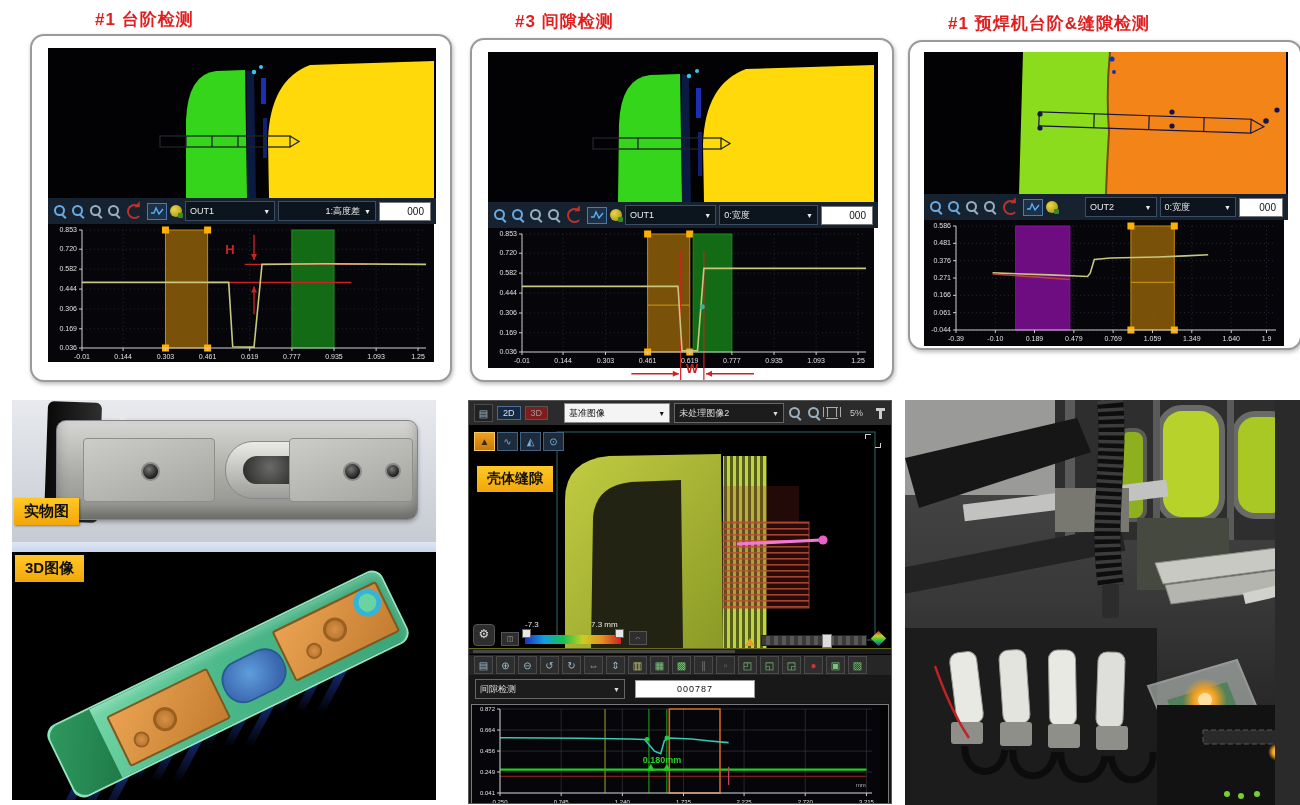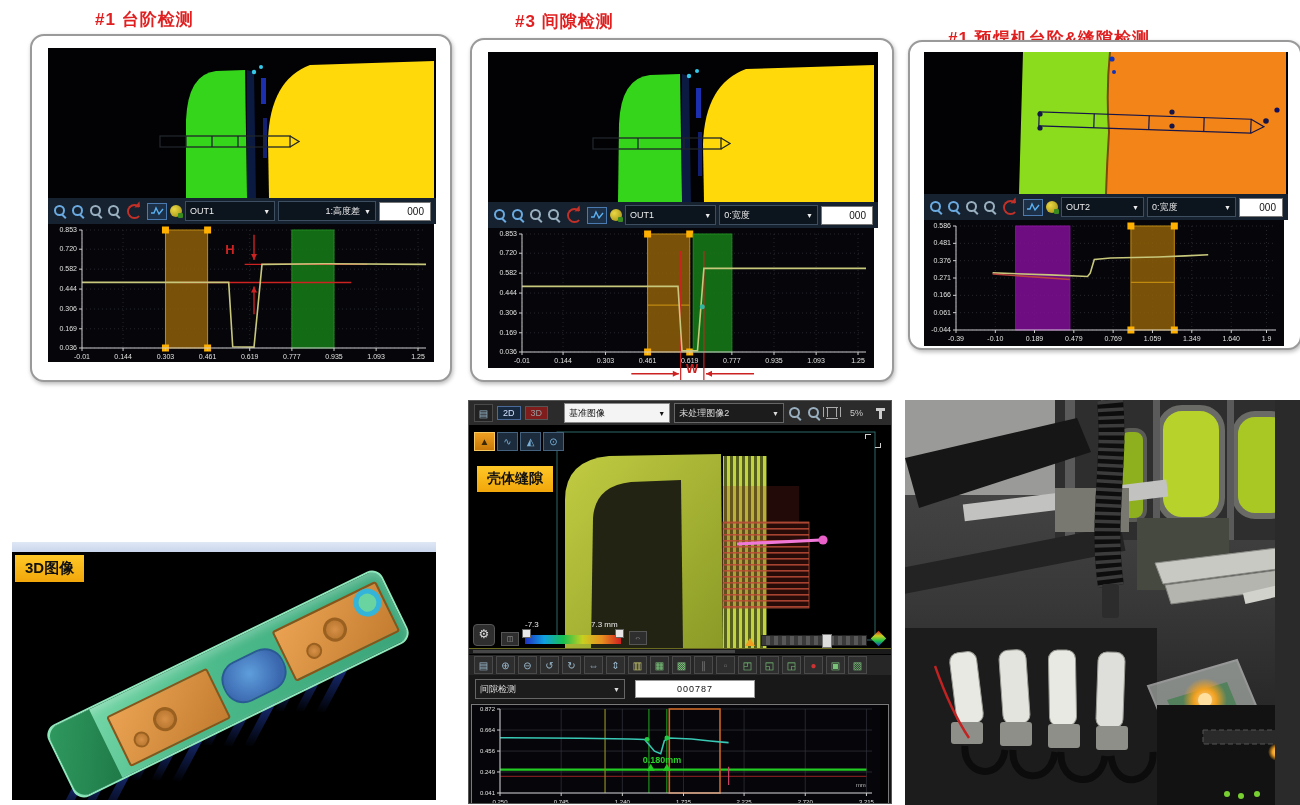--- a/index.html
+++ b/index.html
@@ -83,21 +83,21 @@
   .sw-graph{position:relative;margin:1px 2px 0 2px;border:1px solid #7a7a7a;background:#040404;height:103px;overflow:hidden;}
   .machine{position:absolute;overflow:hidden;background:#222;}
 </style>
 </head>
 <body>
 
 <div class="canvas">
 
   <div class="ptitle" style="left:95px;top:8px;">#1 台阶检测</div>
   <div class="ptitle" style="left:515px;top:10px;">#3 间隙检测</div>
-  <div class="ptitle" style="left:948px;top:27px;">#1 预焊机台阶&amp;缝隙检测</div>
+  <div class="ptitle" style="left:948px;top:12px;">#1 预焊机台阶&amp;缝隙检测</div>
 
   <div class="panel" style="left:30px;top:34px;width:418px;height:344px;">
     <div class="pinner">
       <div class="imgbox" style="height:150px;">
         <svg width="386" height="150" viewBox="0 0 386 150">
           <rect width="386" height="150" fill="#020204"></rect>
           <path d="M138,150 L138,72 Q140,26 168,23 L197,22 L199,150 Z" fill="#35d51c"></path>
           <path d="M199,22 L206,24 L208,150 L199,150 Z" fill="#0a1a40"></path>
           <path d="M221,150 L220,92 Q222,32 262,17 L386,13 L386,150 Z" fill="#ffd90a"></path>
           <rect x="213" y="30" width="5" height="26" fill="#1c2fb0"></rect>
@@ -348,21 +348,21 @@
         <span class="mag"></span>
         <span class="mag gray"></span>
         <span class="mag gray"></span>
         <span class="refresh"></span>
         <span class="waveicon">
             <svg width="14" height="10">
               <polyline points="1,7 4,7 6,2 9,8 13,3" fill="none" stroke="#5ab0f0" stroke-width="1.4"></polyline>
             </svg>
           </span>
         <span class="tagicon"></span>
-        <div class="dd" style="width:74px;">
+        <div class="dd" style="width:74px;margin-left:24px;">
             <span>OUT2</span>
           </div>
         <div class="dd" style="width:80px;">
             <span>0:宽度</span>
           </div>
         <div class="valbox" style="min-width:30px;">000</div>
       </div>
       <div class="chartbox"><svg width="360" height="126" viewBox="0 0 360 126">
             <rect x="0" y="0" width="360" height="126" fill="#06060a"></rect>
             <line x1="32" y1="6" x2="32" y2="110" stroke="#3b3b46" stroke-width="0.6" stroke-dasharray="1,3"></line>
@@ -421,20 +421,37 @@
             <line x1="267.79661016949154" y1="110" x2="267.79661016949154" y2="113" stroke="#cccccc" stroke-width="1"></line>
             <text x="267.79661016949154" y="121" fill="#e0e0e0" font-size="7" text-anchor="middle" font-family="Liberation Sans,sans-serif">1.349</text>
             <line x1="307.2542372881356" y1="110" x2="307.2542372881356" y2="113" stroke="#cccccc" stroke-width="1"></line>
             <text x="307.2542372881356" y="121" fill="#e0e0e0" font-size="7" text-anchor="middle" font-family="Liberation Sans,sans-serif">1.640</text>
             <line x1="342.5084745762712" y1="110" x2="342.5084745762712" y2="113" stroke="#cccccc" stroke-width="1"></line>
             <text x="342.5084745762712" y="121" fill="#e0e0e0" font-size="7" text-anchor="middle" font-family="Liberation Sans,sans-serif">1.9</text>
           </svg></div>
     </div>
   </div>
 
+  <div class="photo" style="left:12px;top:400px;width:424px;height:142px;background:linear-gradient(180deg,#e8eaee,#c6cad2);">
+    <div class="clamp"></div>
+    <div class="metalpart">
+      <div class="mp pad" style="left:26px;top:17px;width:130px;height:62px;">
+        <div class="mp hole" style="left:57px;top:23px;width:15px;height:15px;"></div>
+      </div>
+      <div class="mp boss" style="left:168px;top:20px;width:94px;height:56px;">
+        <div class="mp bossin" style="left:17px;top:14px;width:60px;height:28px;"></div>
+      </div>
+      <div class="mp pad" style="left:274px;top:17px;width:122px;height:62px;left:232px;">
+        <div class="mp hole" style="left:53px;top:23px;width:15px;height:15px;"></div>
+      </div>
+      <div class="mp hole" style="right:16px;top:42px;width:12px;height:12px;"></div>
+      <div class="mp" style="left:62px;top:-8px;width:7px;height:7px;border-radius:50%;background:#e8e8e6;"></div>
+    </div>
+    <div class="ylabel" style="left:2px;top:98px;">实物图</div>
+  </div>
   <div class="bluestrip" style="left:12px;top:542px;width:424px;height:10px;"></div>
   <div class="threeD" style="left:12px;top:552px;width:424px;height:248px;">
     <div id="spikes">
         <span class="sp" style="left: 58px; top: 218px; height: 44px;"></span>
         <span class="sp" style="left: 82px; top: 206.5px; height: 56px;"></span>
         <span class="sp" style="left: 106px; top: 195px; height: 68px;"></span>
         <span class="sp" style="left: 130px; top: 183.5px; height: 44px;"></span>
         <span class="sp" style="left: 154px; top: 172px; height: 56px;"></span>
         <span class="sp" style="left: 178px; top: 160.5px; height: 68px;"></span>
         <span class="sp" style="left: 202px; top: 149px; height: 44px;"></span>

